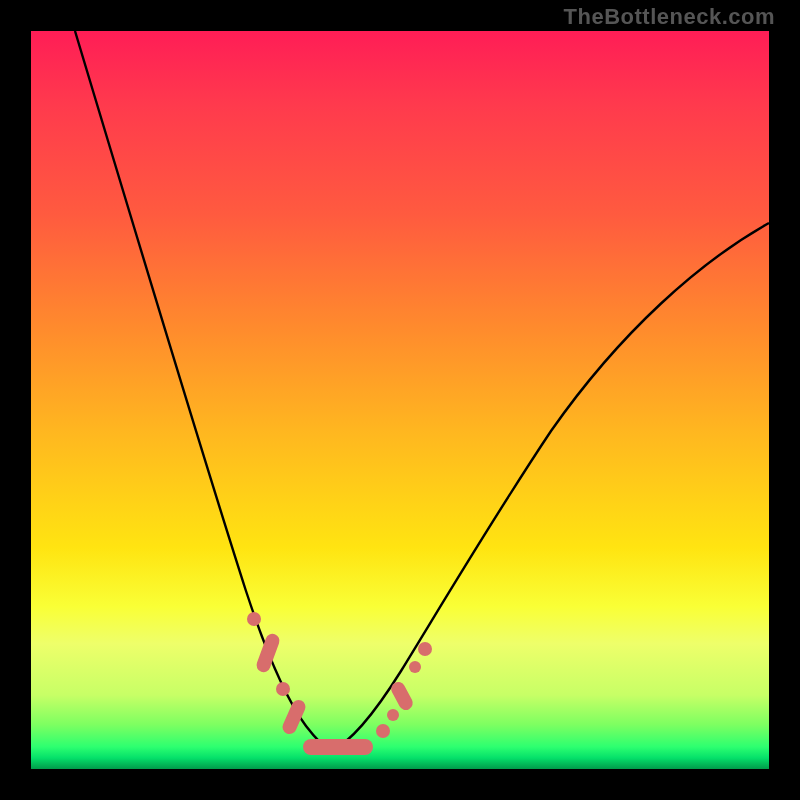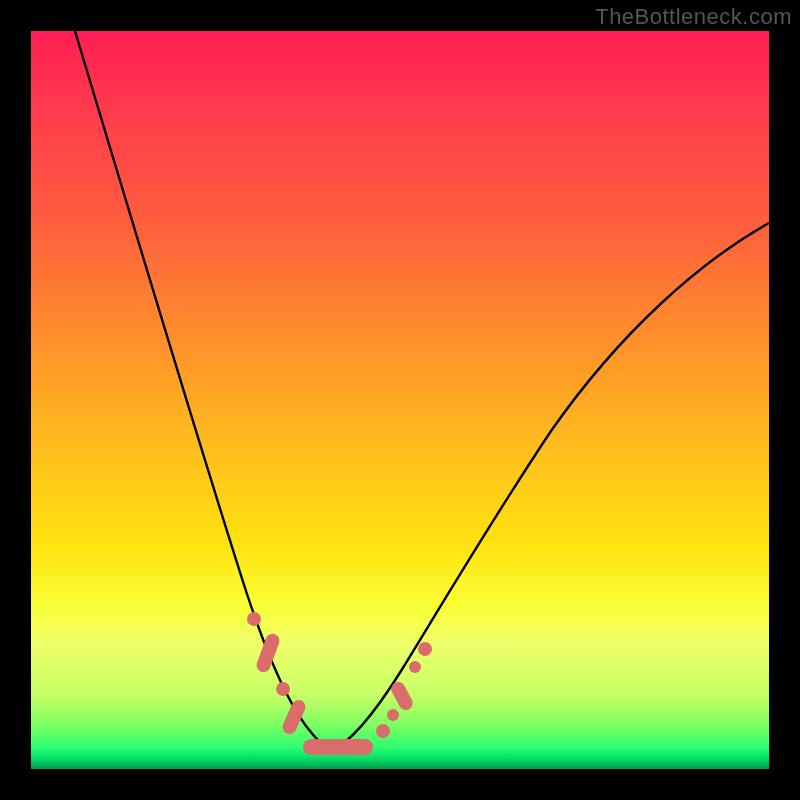--- a/index.html
+++ b/index.html
@@ -13,24 +13,24 @@
   }
   .frame {
     position: relative;
     width: 800px;
     height: 800px;
     background: #000;
   }
   .watermark {
     position: absolute;
     top: 4px;
-    right: 8px;
+    right: 25px;
     color: #555;
     font-size: 22px;
-    font-weight: 400;
+    font-weight: 700;
     letter-spacing: 0.5px;
     z-index: 20;
     user-select: none;
   }
   
   .plot {
     position: absolute;
     left: 31px;
     top: 31px;
     width: 738px;

